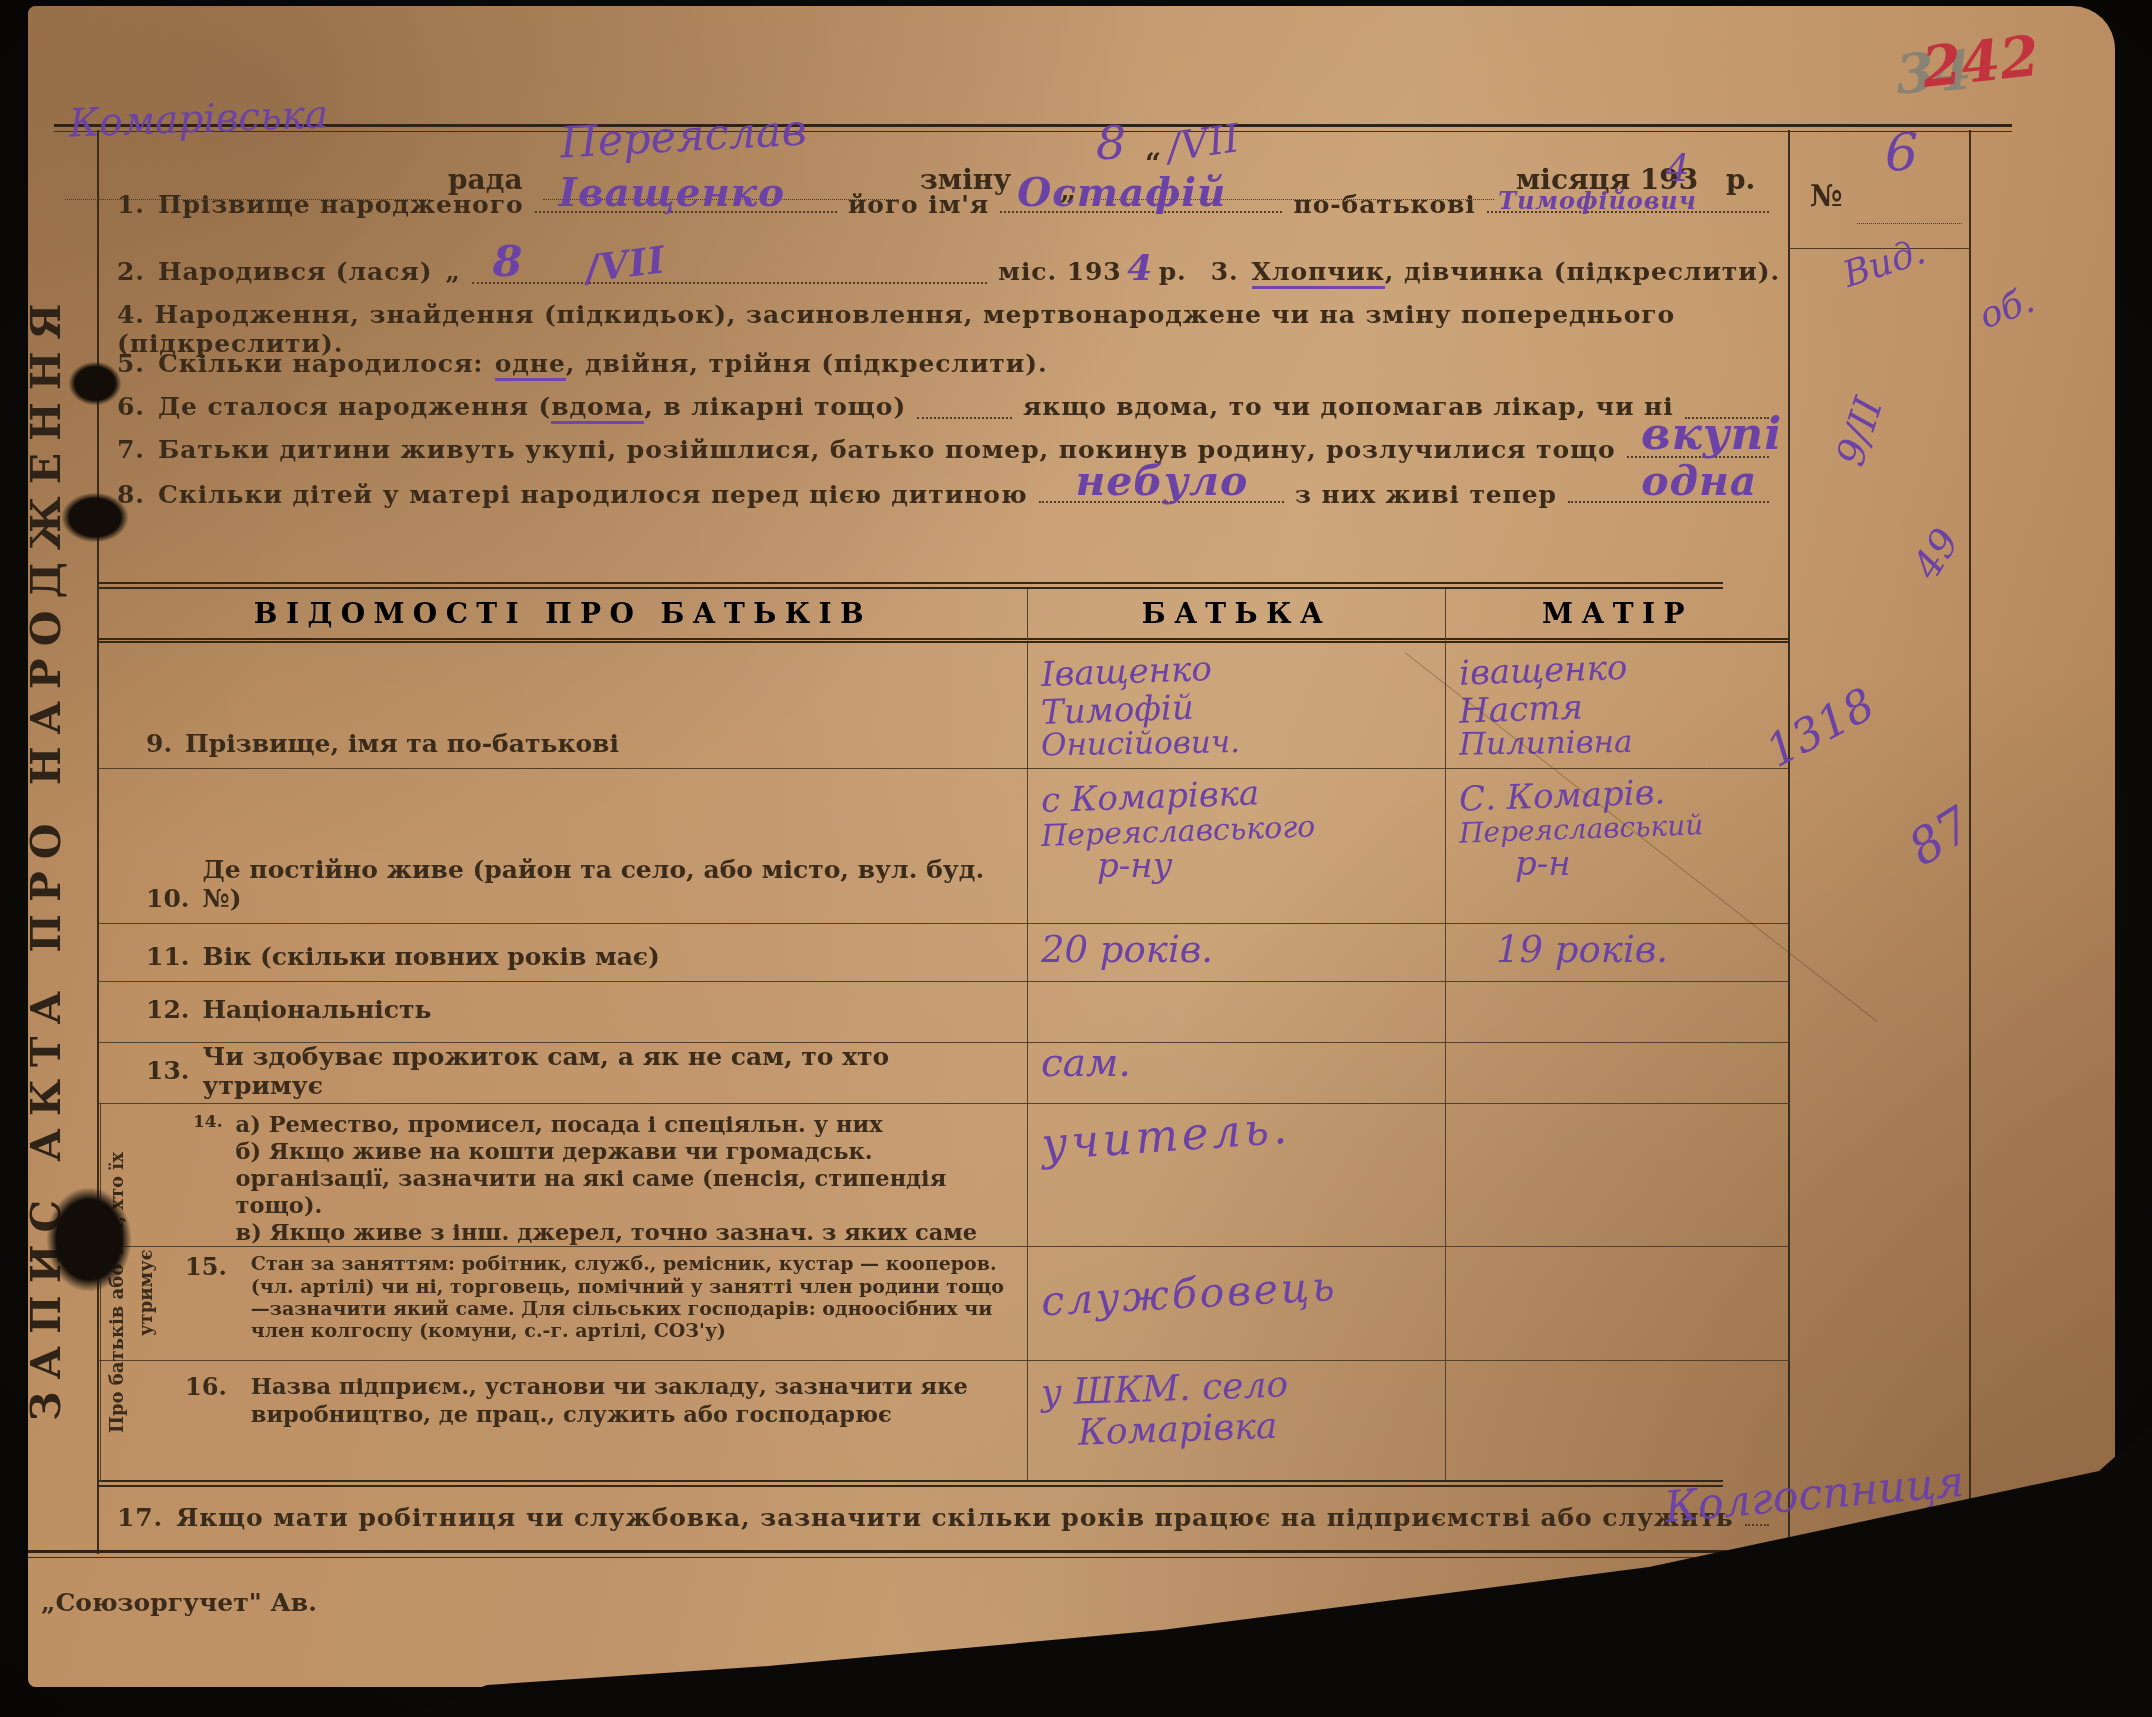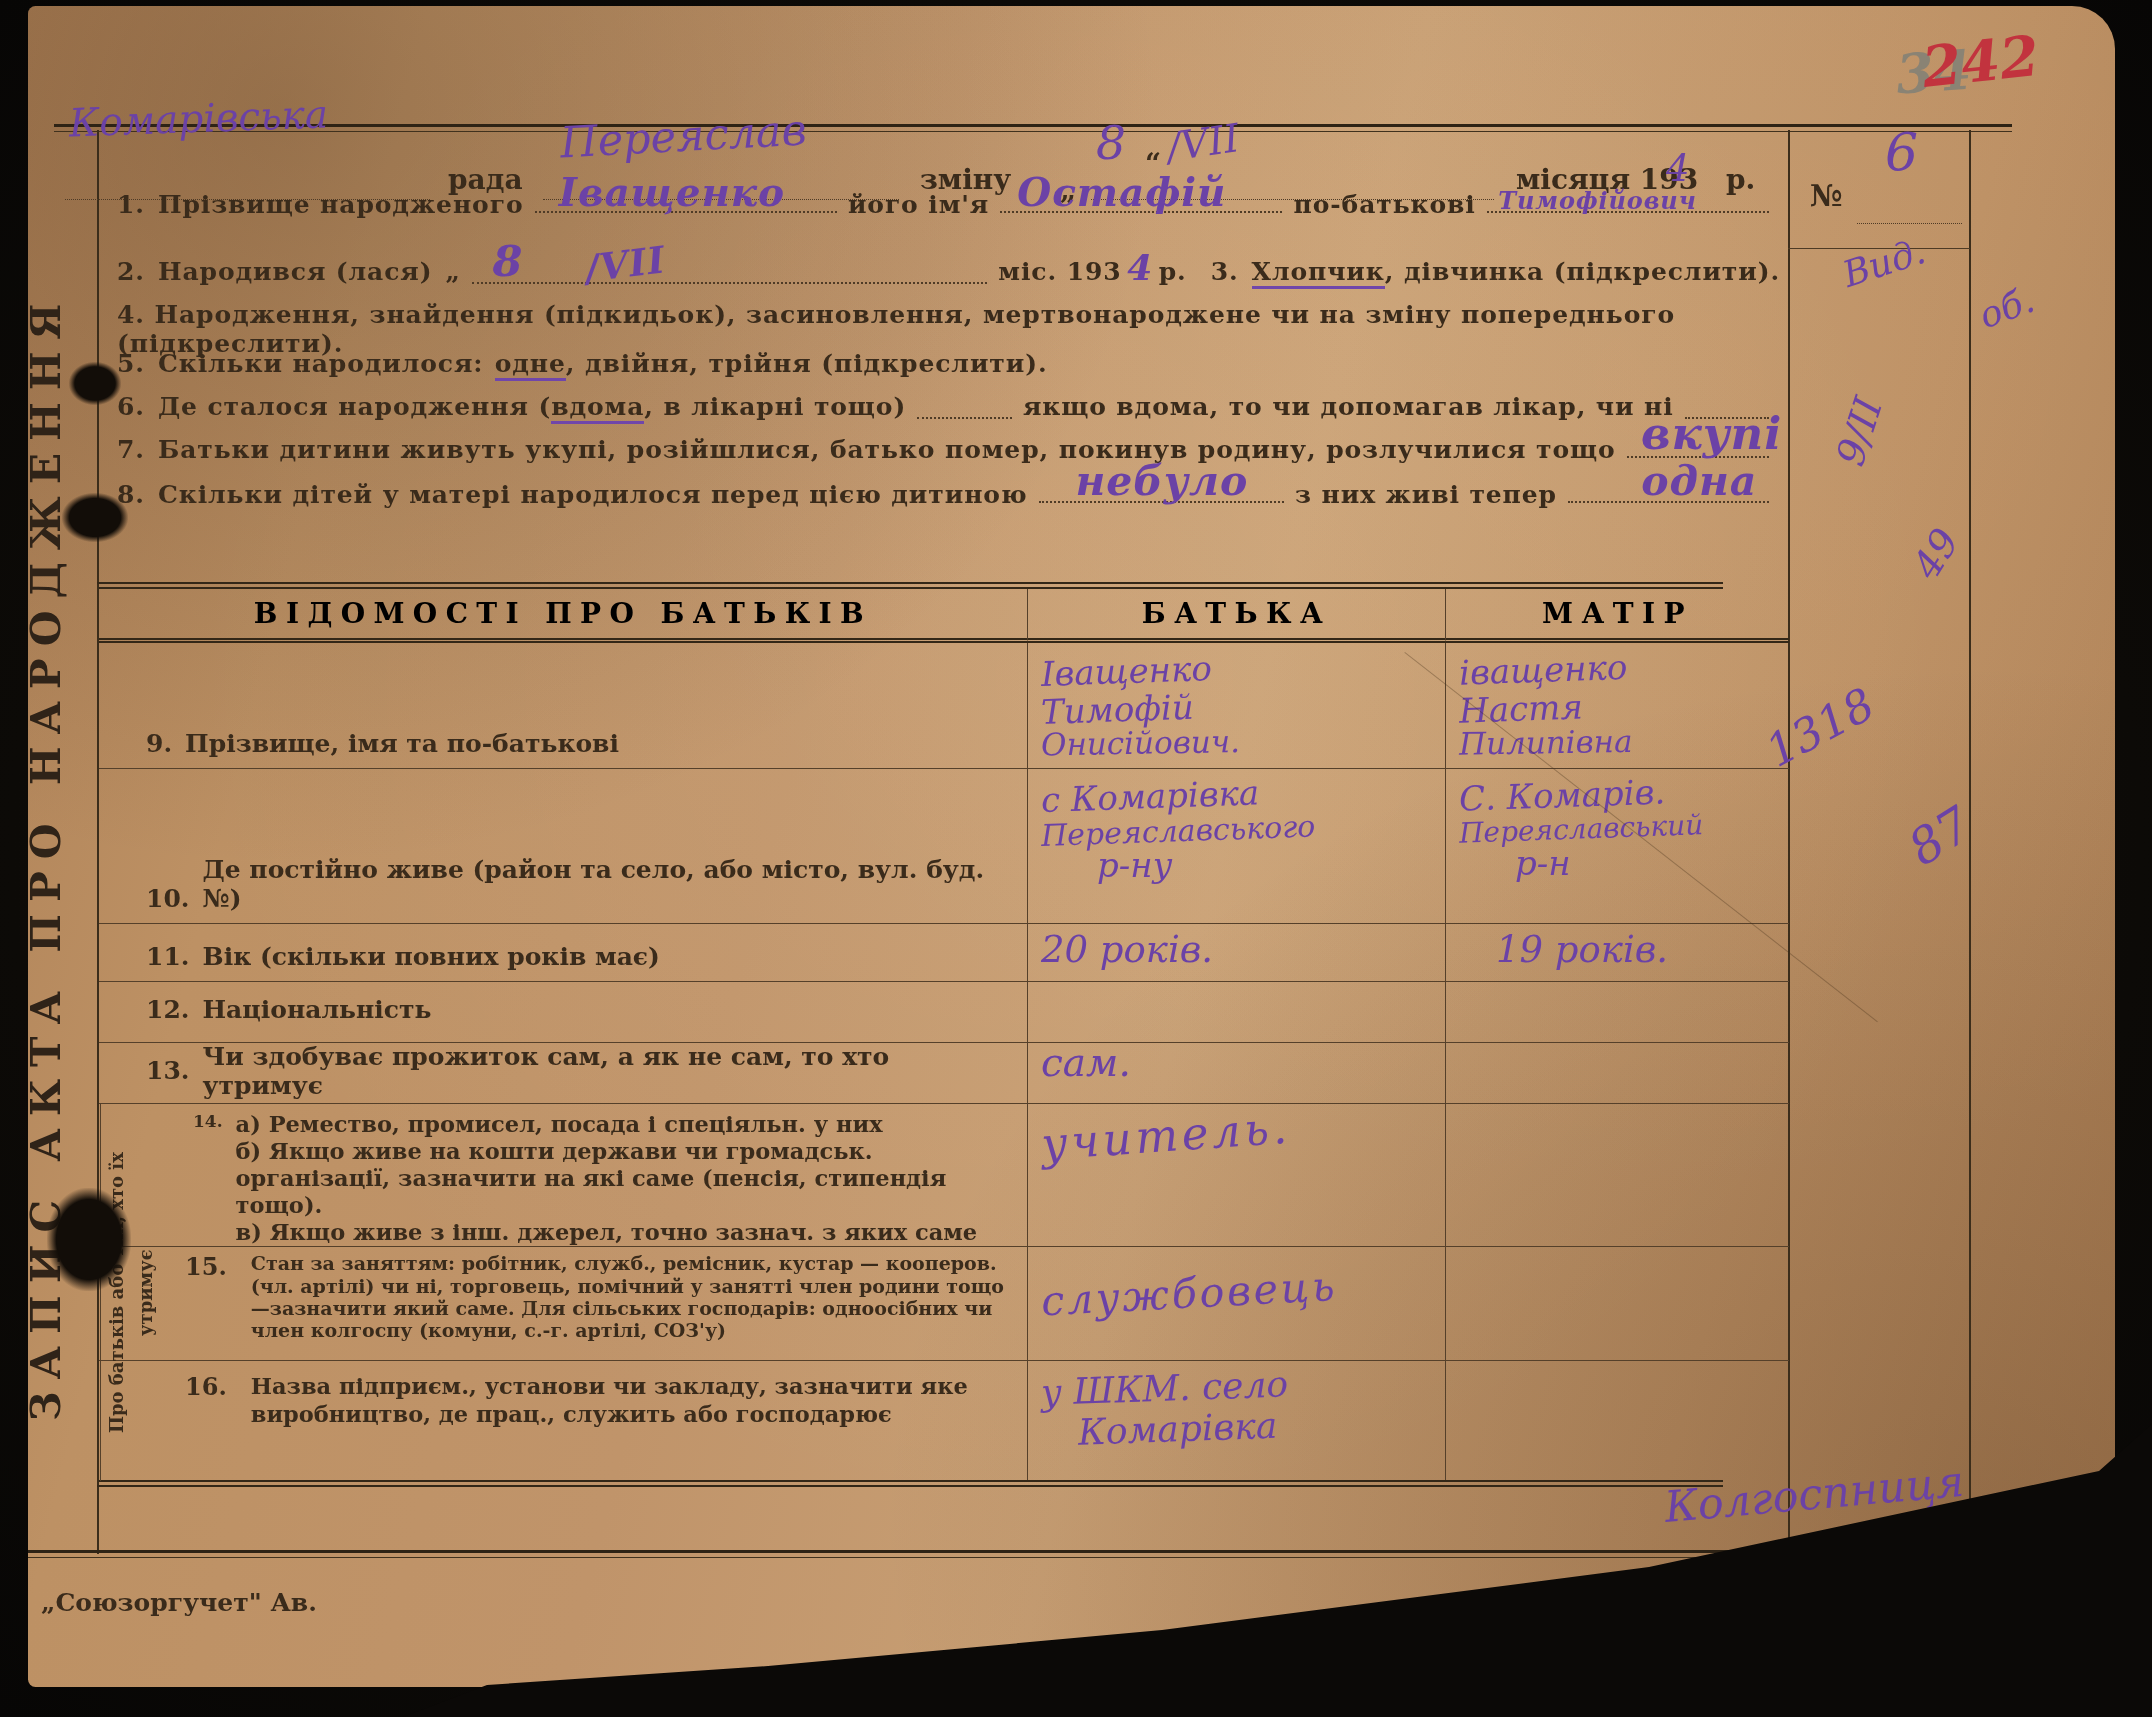--- a/index.html
+++ b/index.html
@@ -267,20 +267,25 @@
     </div>
     <div class="cell hwcell last">
       <div class="hw" style="font-size:36px;transform:rotate(-2deg);">у ШКМ. село</div>
       <div class="hw" style="font-size:36px;transform:rotate(-2deg);padding-left:37px;">Комарівка</div>
     </div>
     <div class="cell last rowend"></div>
   </div>
 
   <div class="sidebar-v">Про батьків або тих, хто їх утримує</div>
 
+  <div class="pline" style="left:89px;top:1497px;width:1663px;">
+    <span class="num">17.</span>
+    <span>Якщо мати робітниця чи службовка, зазначити скільки років працює на підприємстві або служить</span>
+    <span class="blank"></span>
+  </div>
   <span class="hw" style="position:absolute;left:1636px;top:1463px;font-size:43px;transform:rotate(-5deg);">Колгоспниця</span>
 
   <div class="rule-x" style="left:0px;top:1544px;width:1943px;"></div>
   <div class="printed" style="position:absolute;left:13px;top:1582px;font-size:25px;">„Союзоргучет" Ав.</div>
 
   <span class="note" style="left:1814px;top:236px;font-size:36px;transform:rotate(-18deg);">Вид.</span>
   <span class="note" style="left:1951px;top:281px;font-size:36px;transform:rotate(-20deg);">об.</span>
   <span class="note" style="left:1797px;top:403px;font-size:39px;transform:rotate(-72deg);">9/ІІ</span>
   <span class="note" style="left:1883px;top:525px;font-size:39px;transform:rotate(-58deg);">49</span>
   <span class="note" style="left:1735px;top:695px;font-size:45px;transform:rotate(-28deg);">1318</span>

